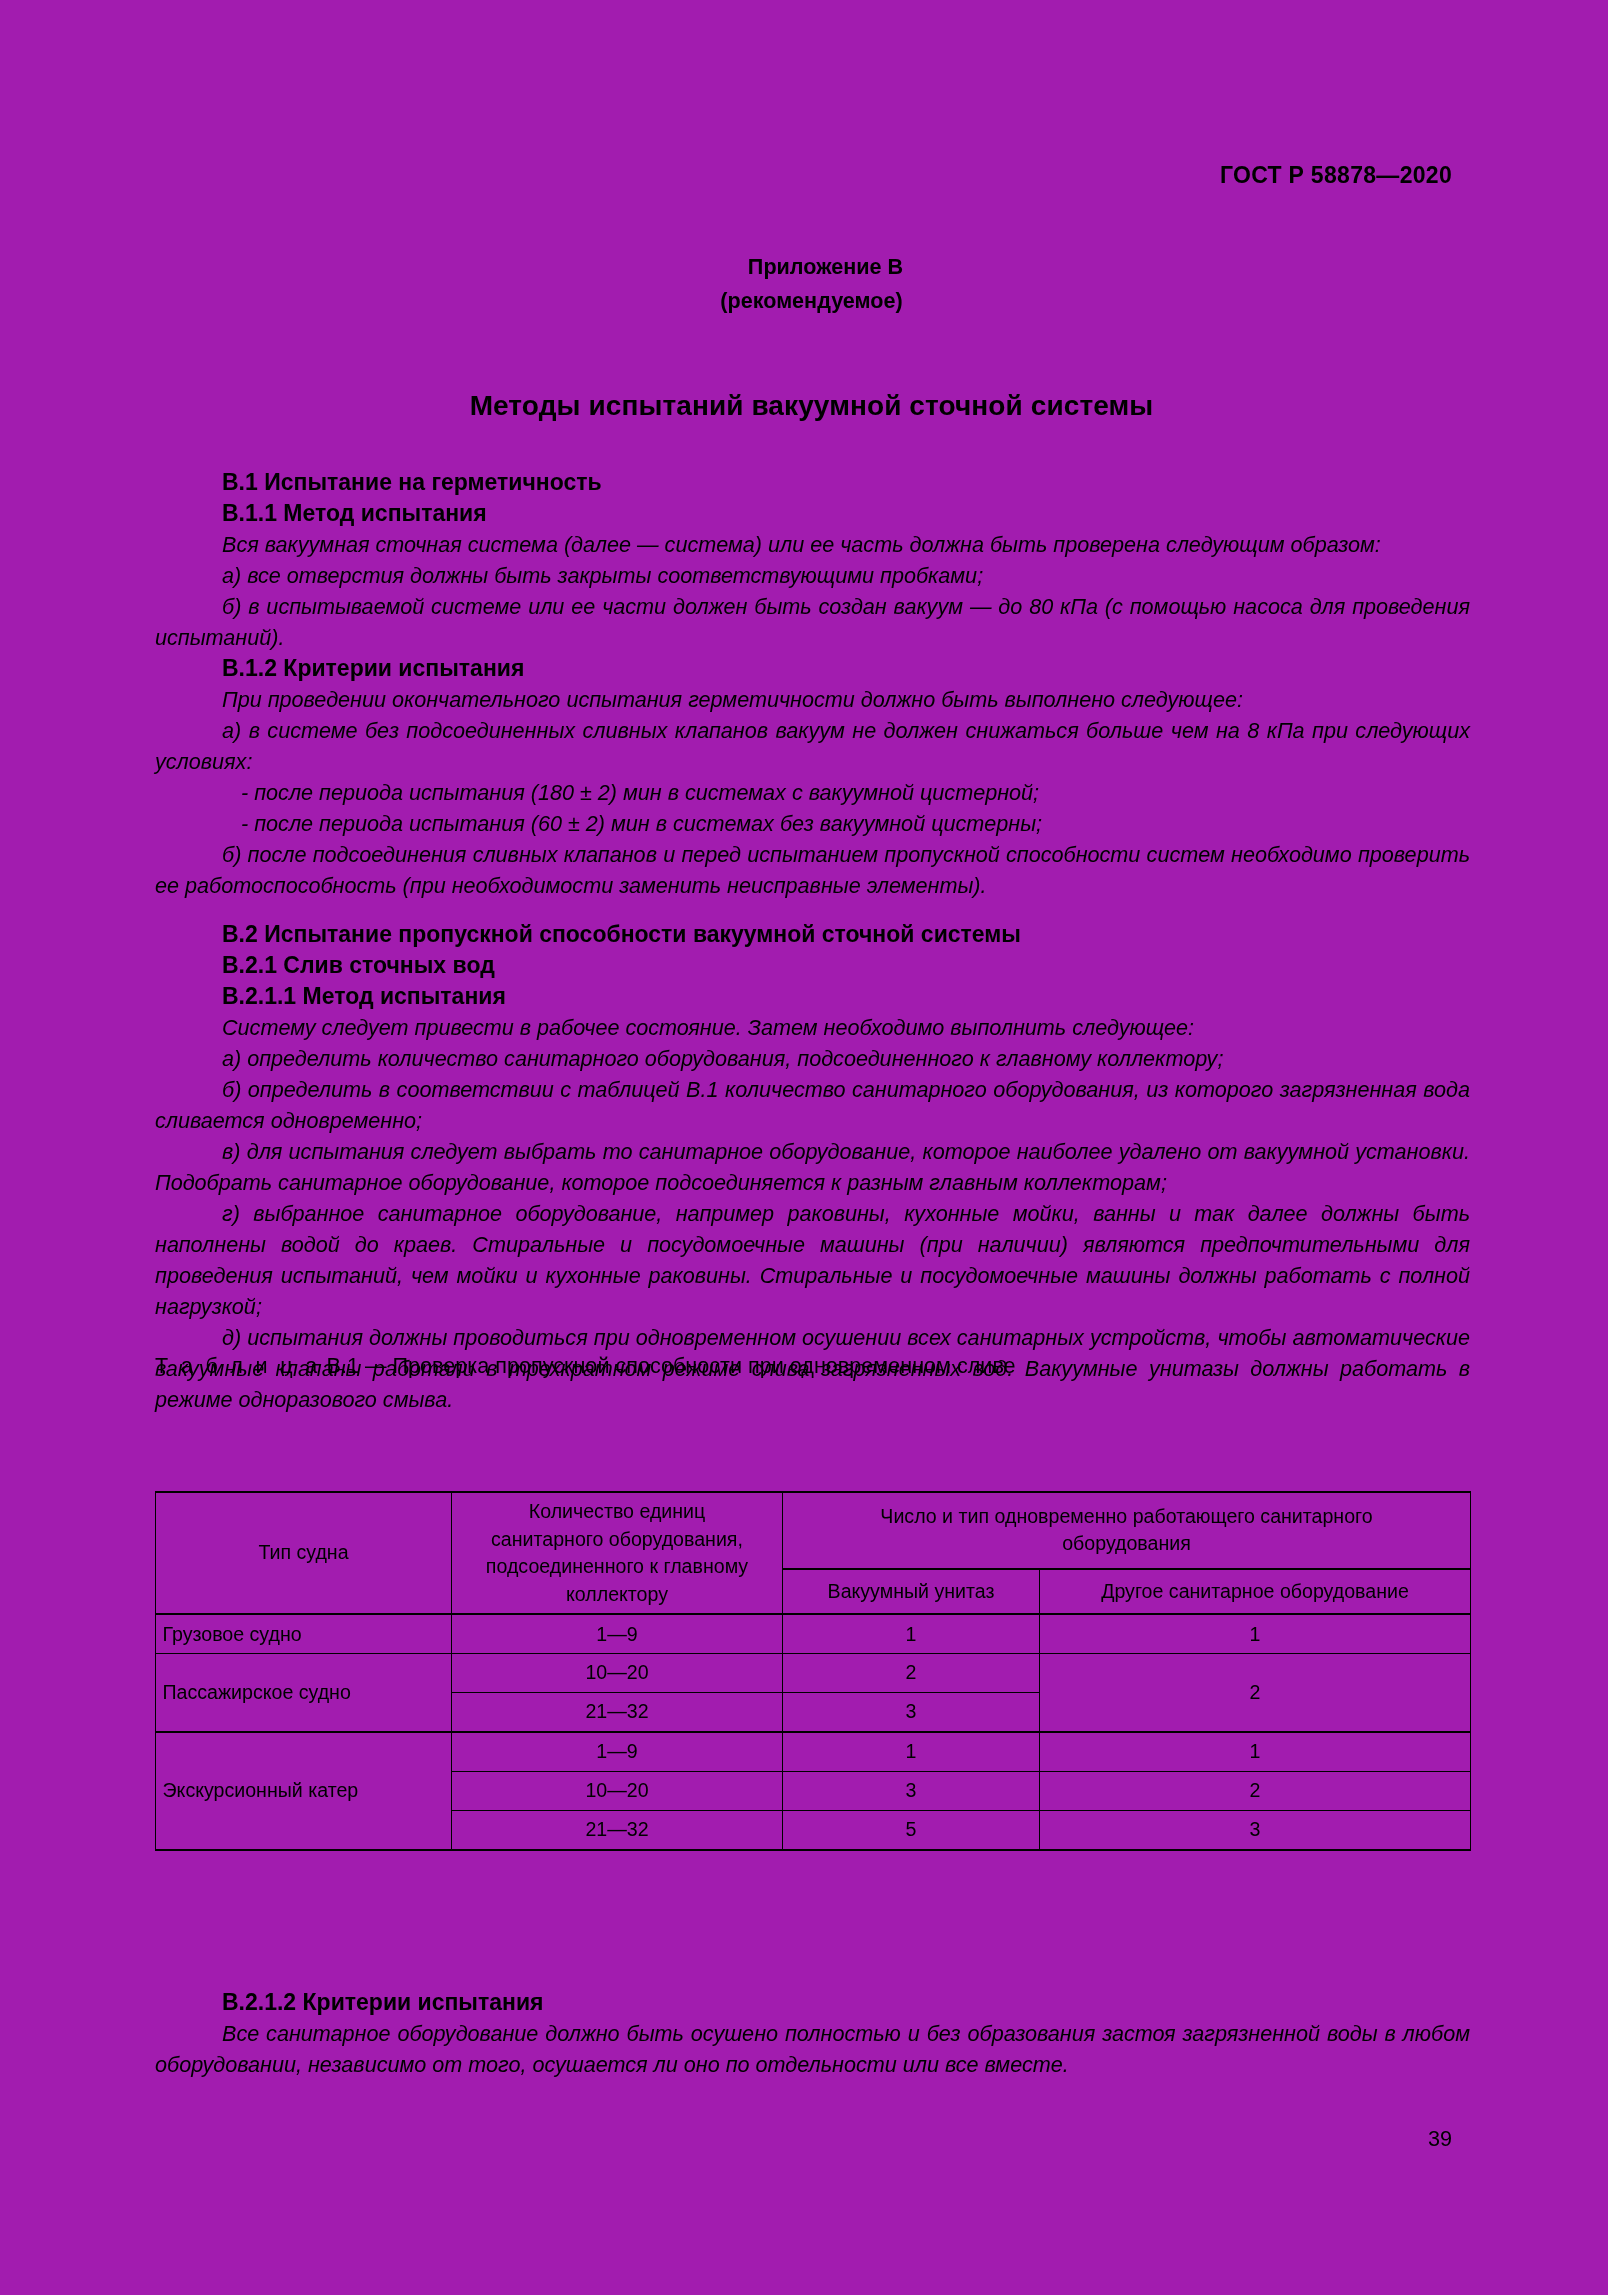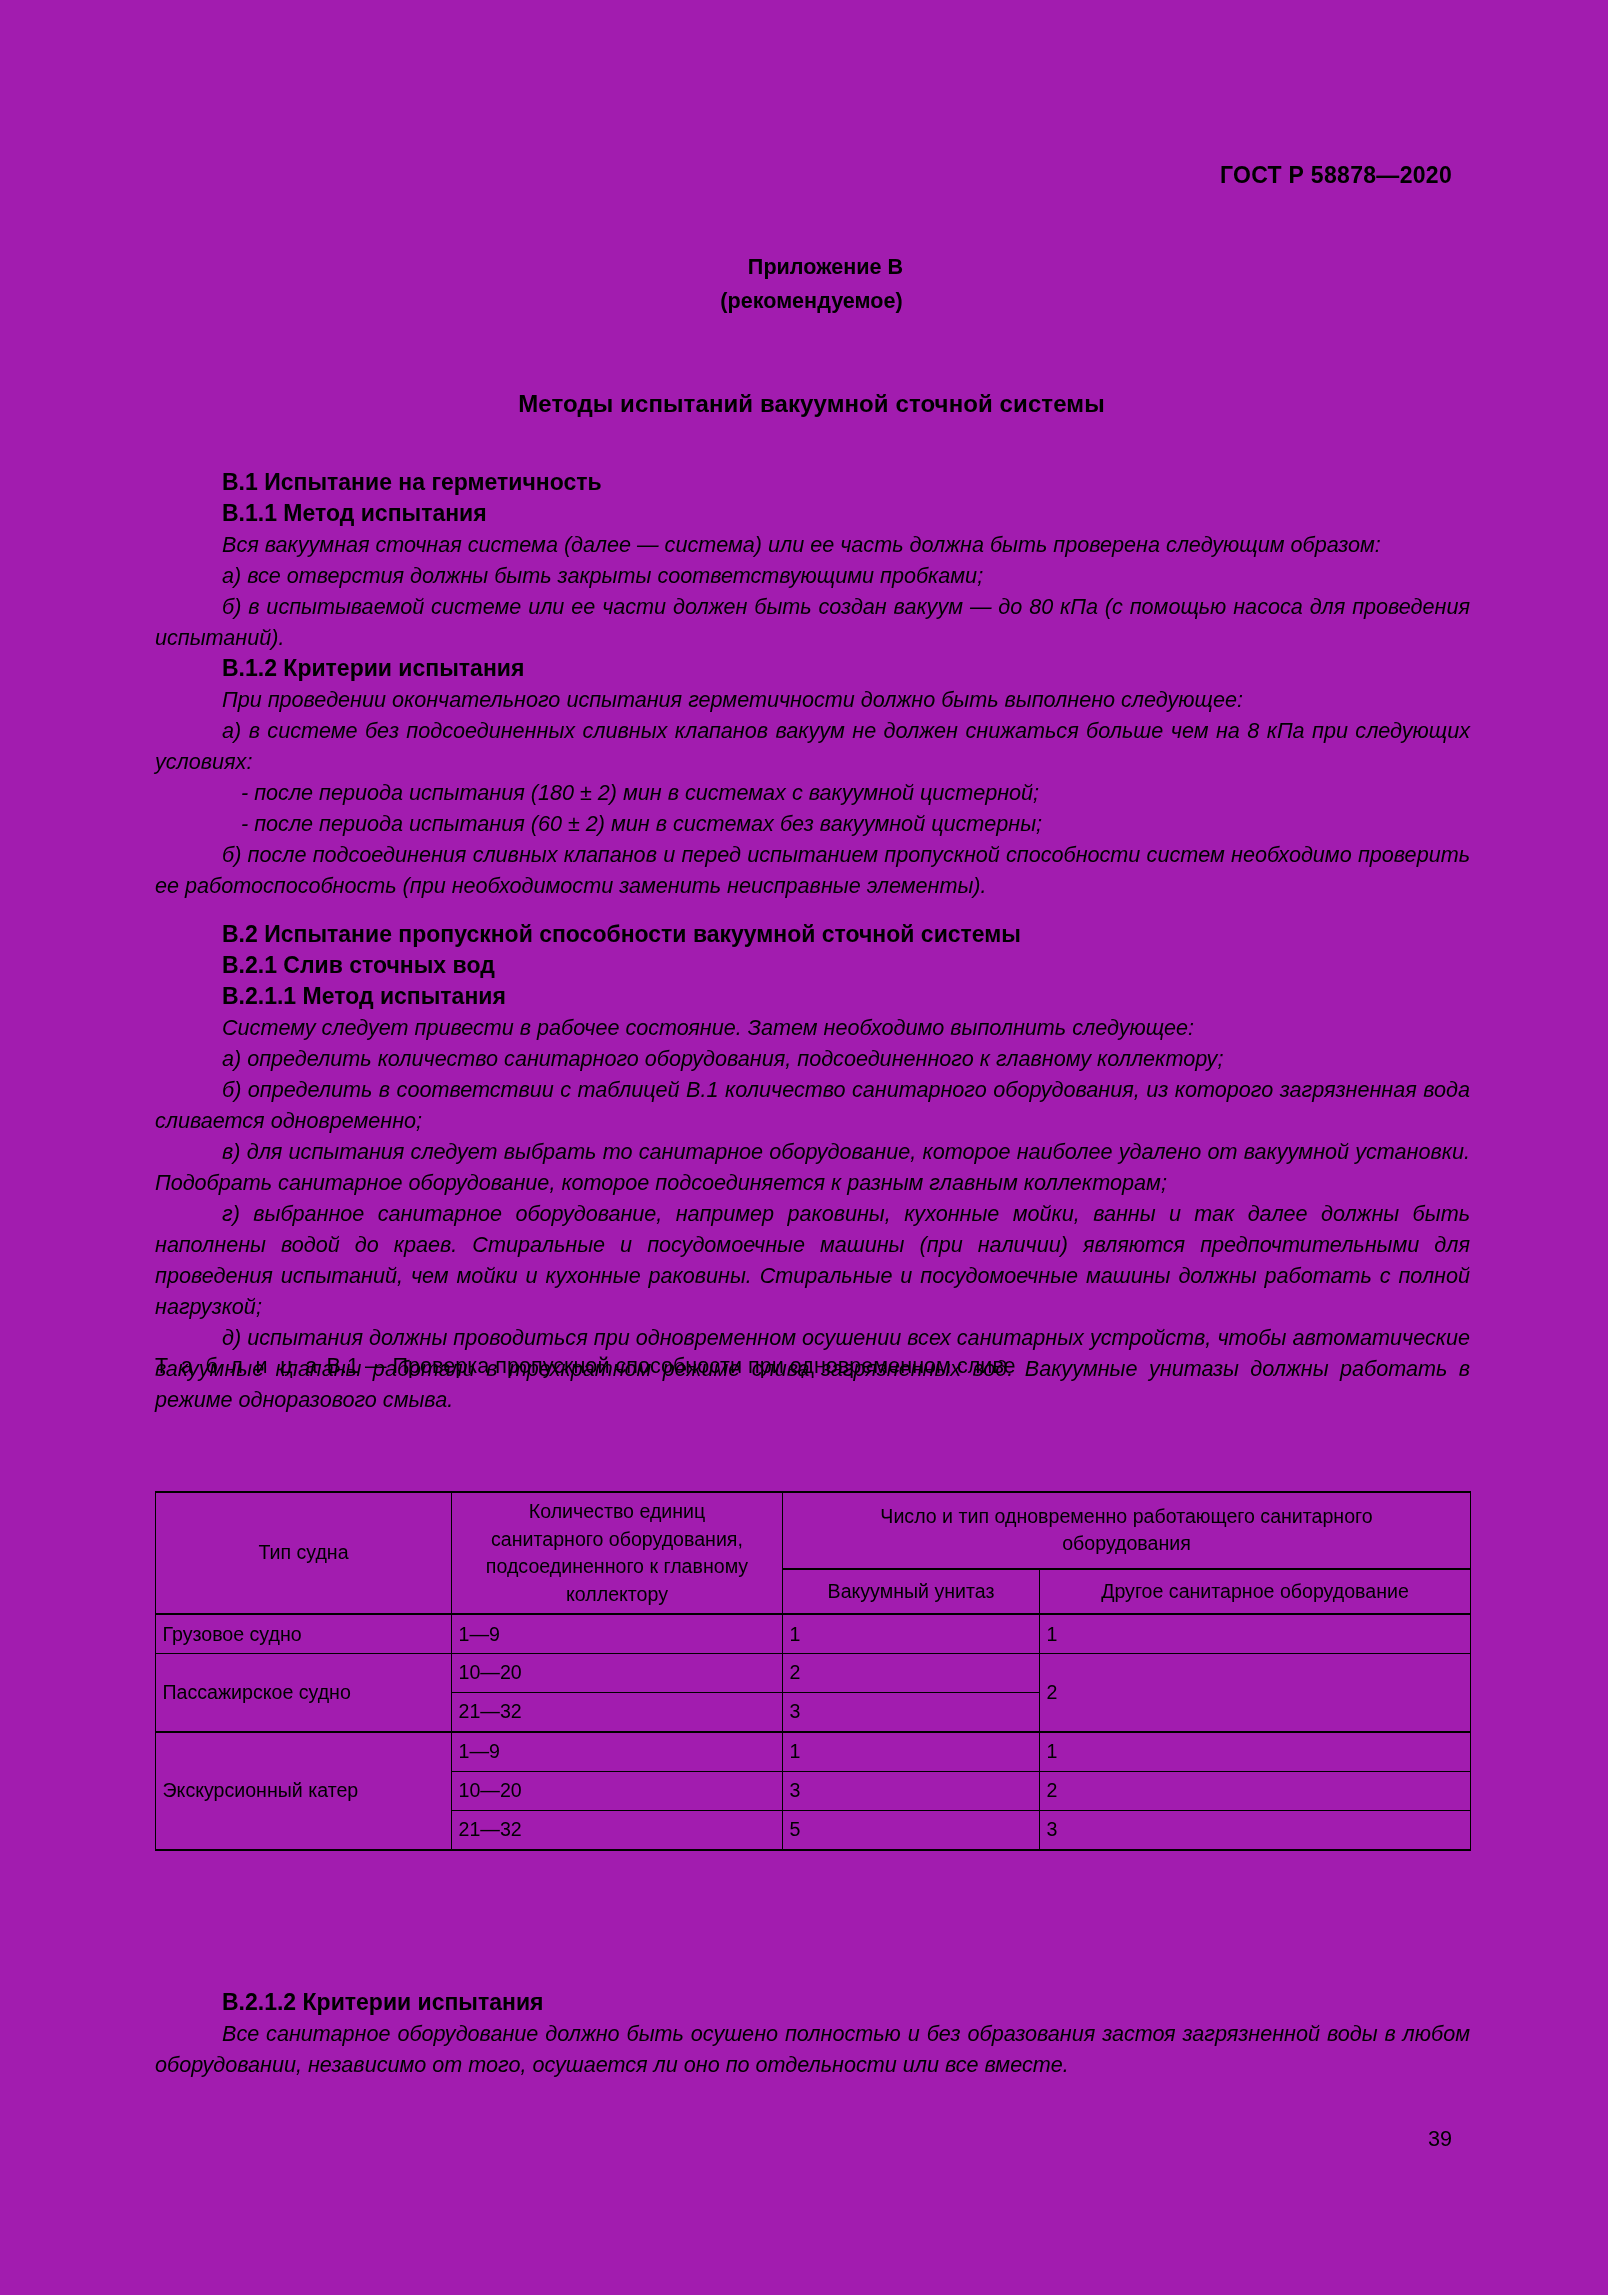--- a/index.html
+++ b/index.html
@@ -49,21 +49,21 @@
     font-size: 21.6px;
     font-weight: bold;
     line-height: 34px;
   }
   .main-title {
     position: absolute;
     top: 390px;
     left: 0;
     width: 1623px;
     text-align: center;
-    font-size: 24px;
+    font-size: 28px;
     font-weight: bold;
     letter-spacing: 0.1px;
   }
 
   
   .body-col {
     position: absolute;
     top: 467px;
     left: 155px;
     width: 1315px;
@@ -134,21 +134,21 @@
   table.gost .hdr-sep { border-bottom-width: 2.6px; }
   .col-type { width: 296px; }
   .col-qty  { width: 331px; }
   .col-wc   { width: 257px; }
   .col-oth  { width: 431px; }
   td.type-cell {
     text-align: left;
     padding-left: 13px;
   }
   td.num-cell {
-    text-align: left;
+    text-align: center;
   }
 
   
   .page-num {
     position: absolute;
     bottom: 143px;
     right: 156px;
     font-size: 21.6px;
   }
 </style>

